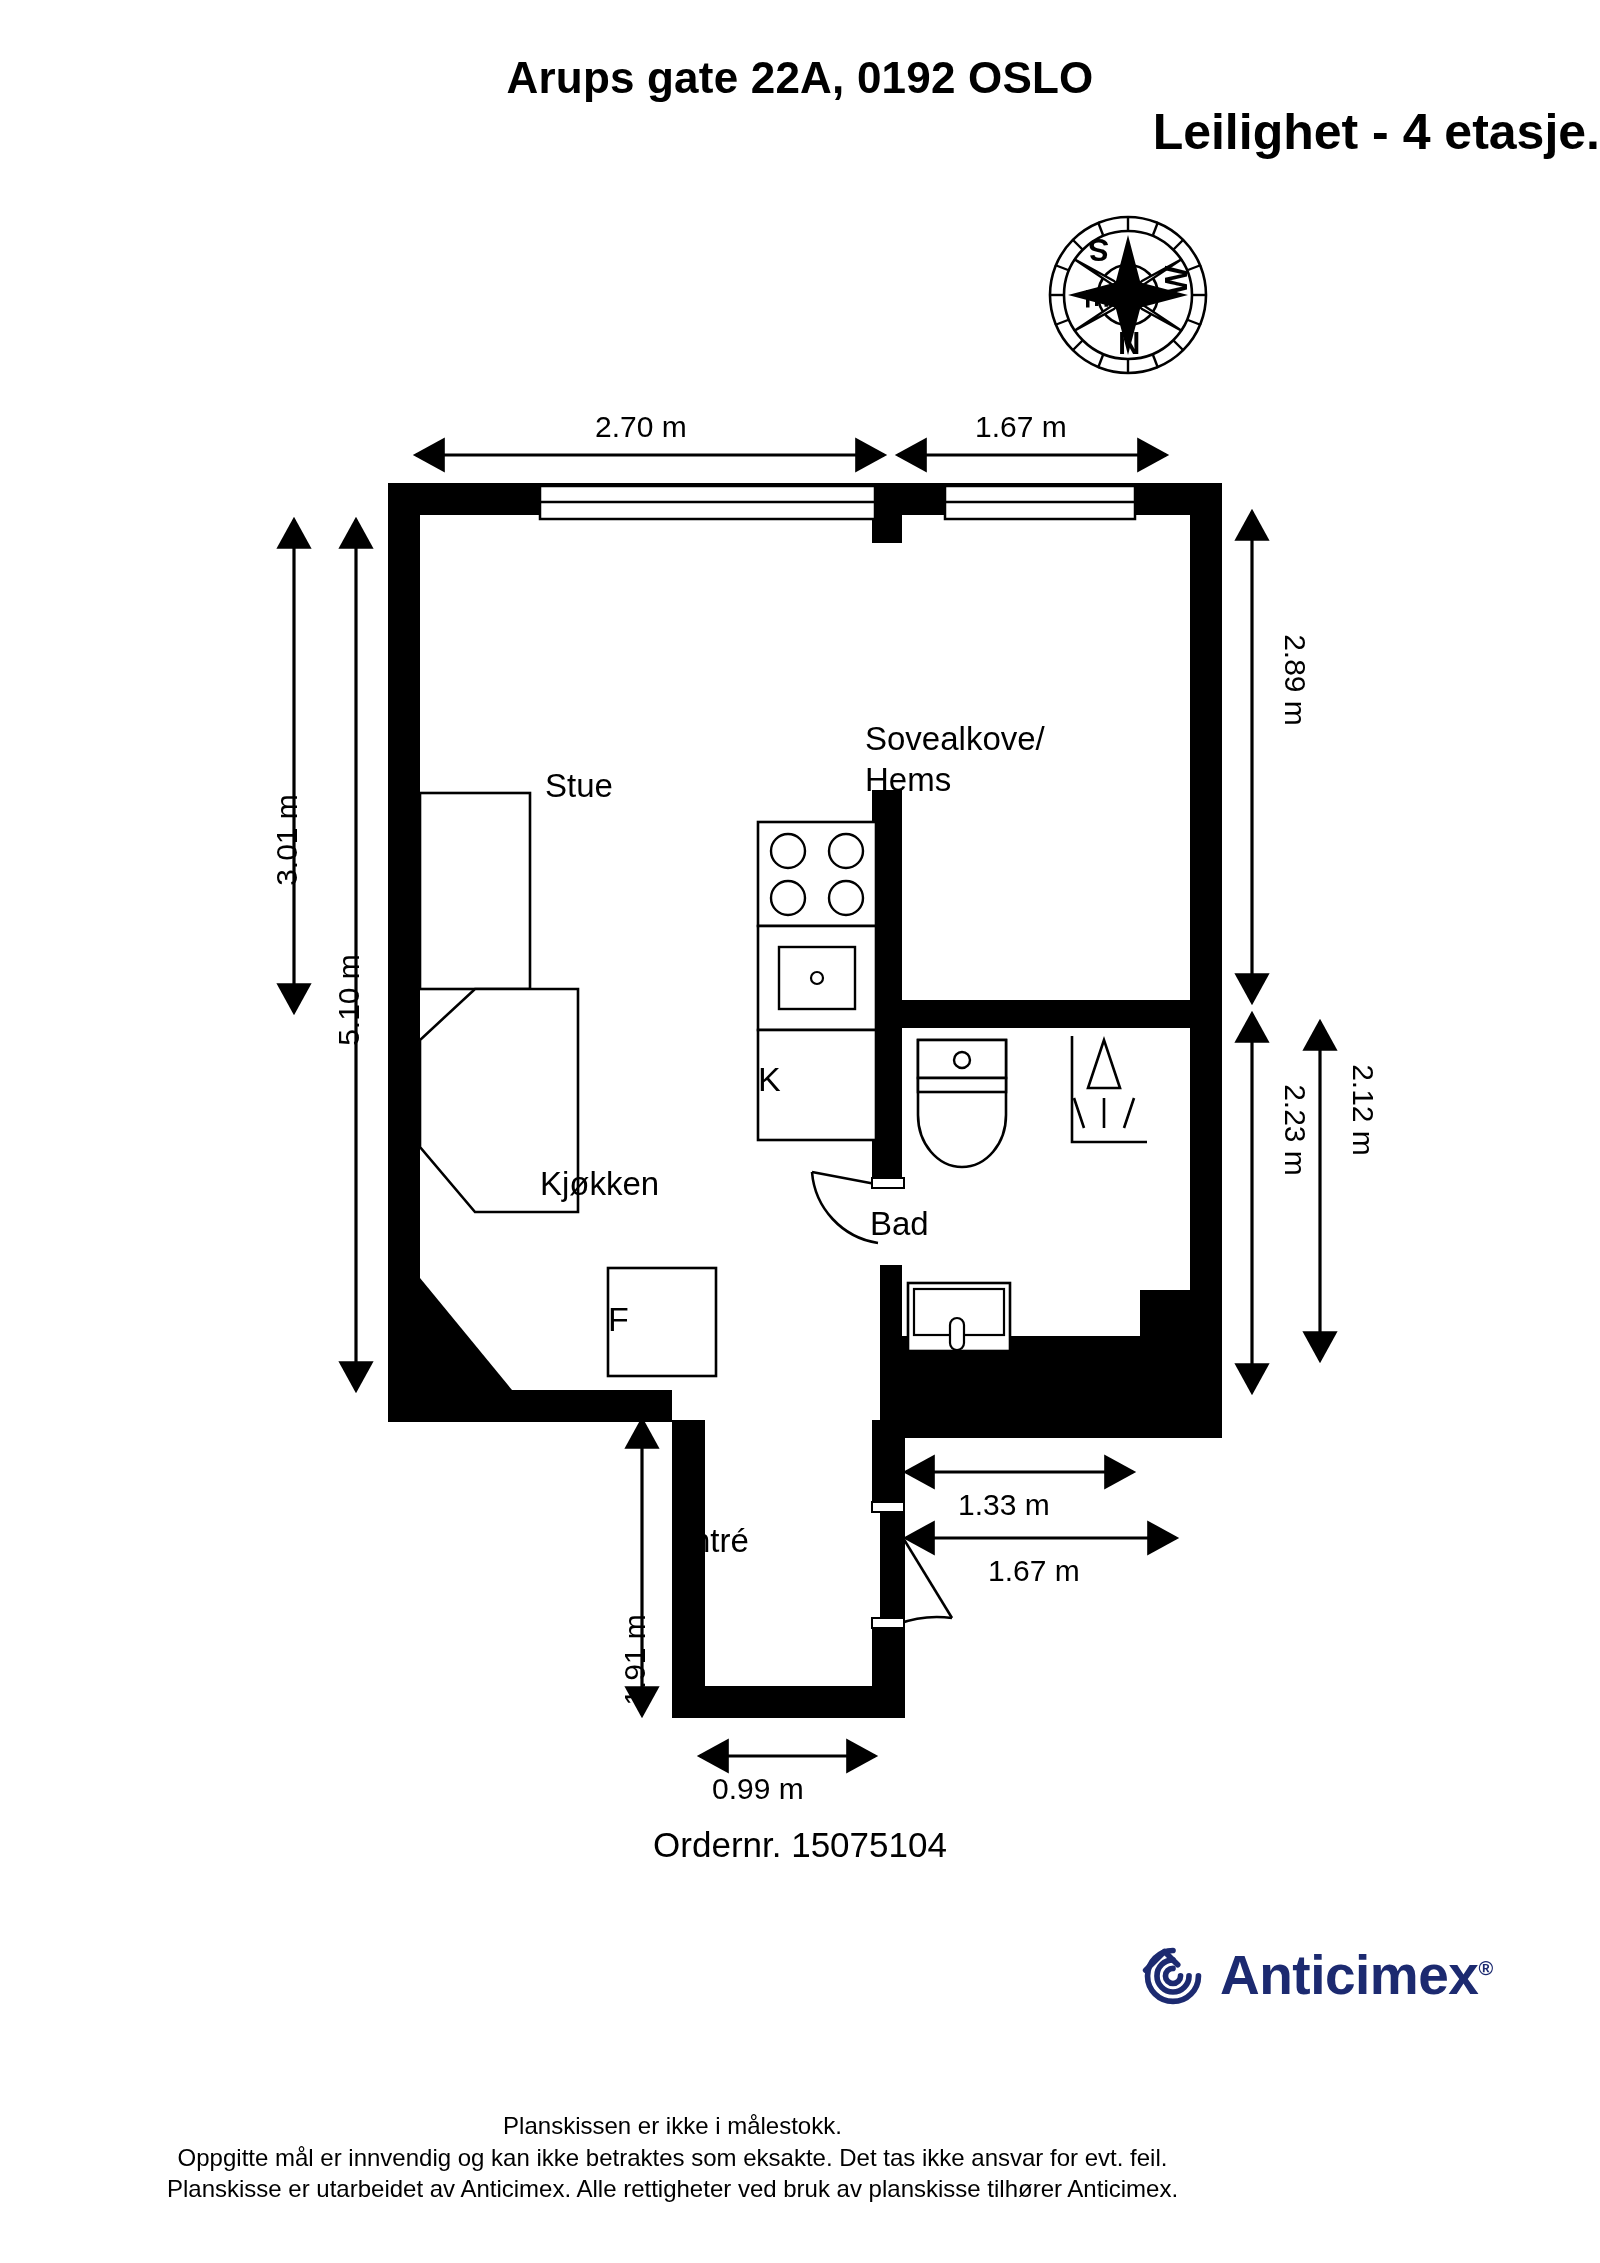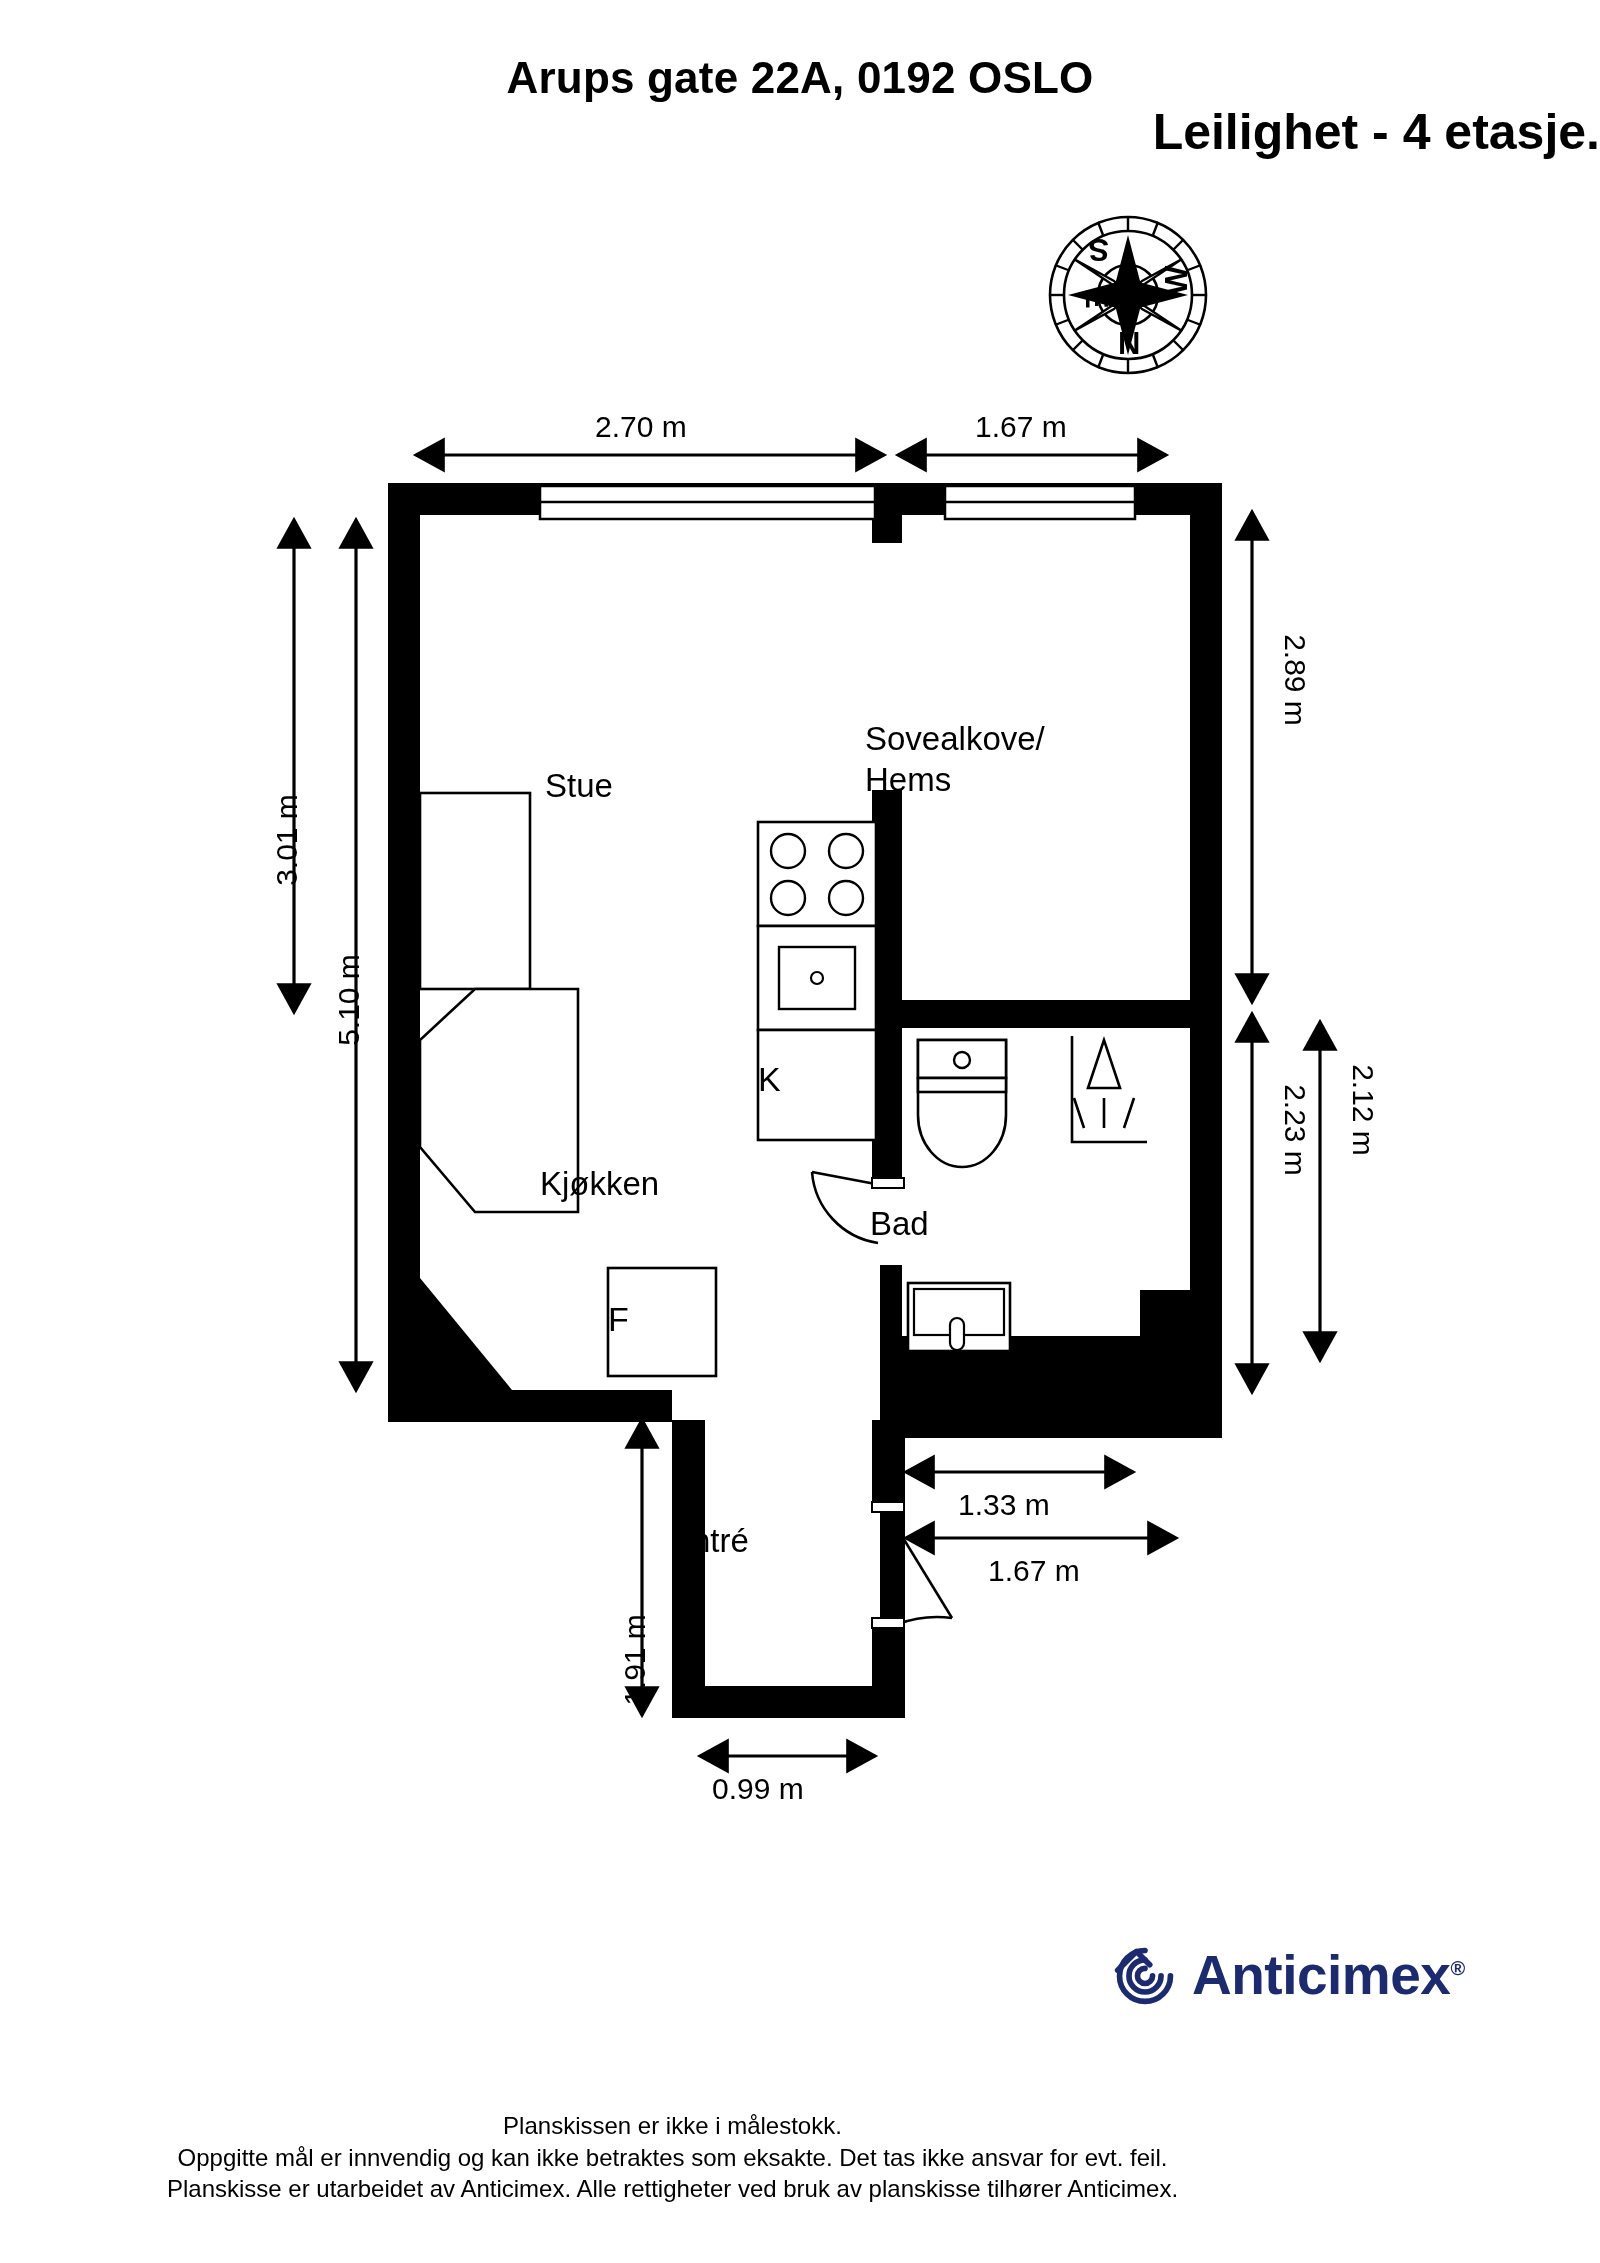--- a/index.html
+++ b/index.html
@@ -93,21 +93,21 @@
     left: 0;
     top: 1825px;
     width: 1600px;
     text-align: center;
     font-size: 35px;
   }
 
   
   .logo {
     position: absolute;
-    left: 1112px;
+    left: 1140px;
     top: 1942px;
     display: flex;
     align-items: center;
     gap: 14px;
   }
   .logo .mark { width: 66px; height: 66px; display:block; }
   .logo .wordmark {
     font-size: 55px;
     font-weight: bold;
     color: #1c2a70;
@@ -408,20 +408,21 @@
 
     <div class="dim vert" style="left:620px; top:1660px; transform:rotate(-90deg) translate(-50%,0); transform-origin:0 0;">1.91 m</div>
 
     <div class="dim" style="left:958px; top:1490px;">1.33 m</div>
 
     <div class="dim" style="left:988px; top:1556px;">1.67 m</div>
 
     <div class="dim" style="left:712px; top:1774px;">0.99 m</div>
   </div>
 
+  <div class="ordernr">Ordernr. 15075104</div>
 
   <div class="logo">
     <svg class="mark" viewBox="0 0 70 70">
       <g fill="none" stroke="#1c2a70" stroke-width="6" stroke-linecap="round">
         <path d="M 62,36 A 27 27 0 1 1 35,9"></path>
         <path d="M 52,36 A 17 17 0 1 1 35,19"></path>
         <path d="M 43,36 A 8 8 0 1 1 35,28"></path>
       </g>
       <path d="M 6,30 L 26,10 L 40,24" fill="none" stroke="#1c2a70" stroke-width="6" stroke-linecap="round" stroke-linejoin="round"></path>
     </svg>

